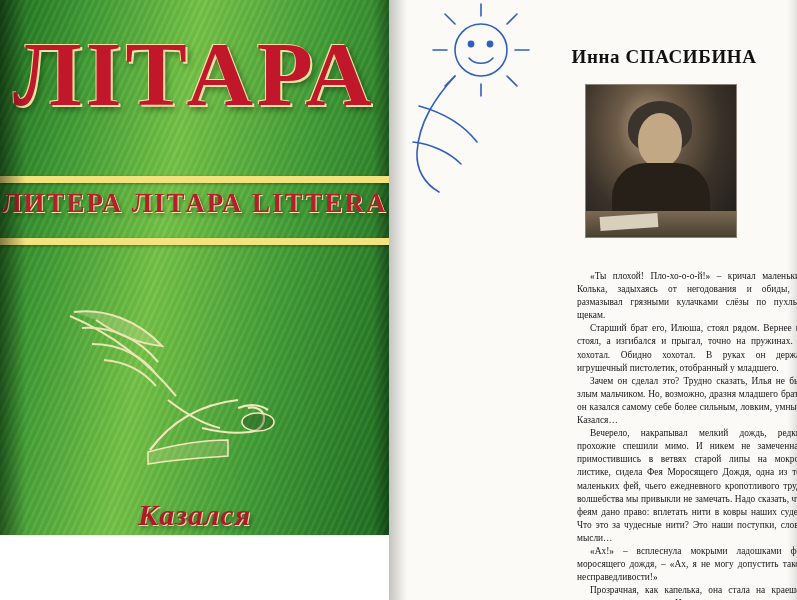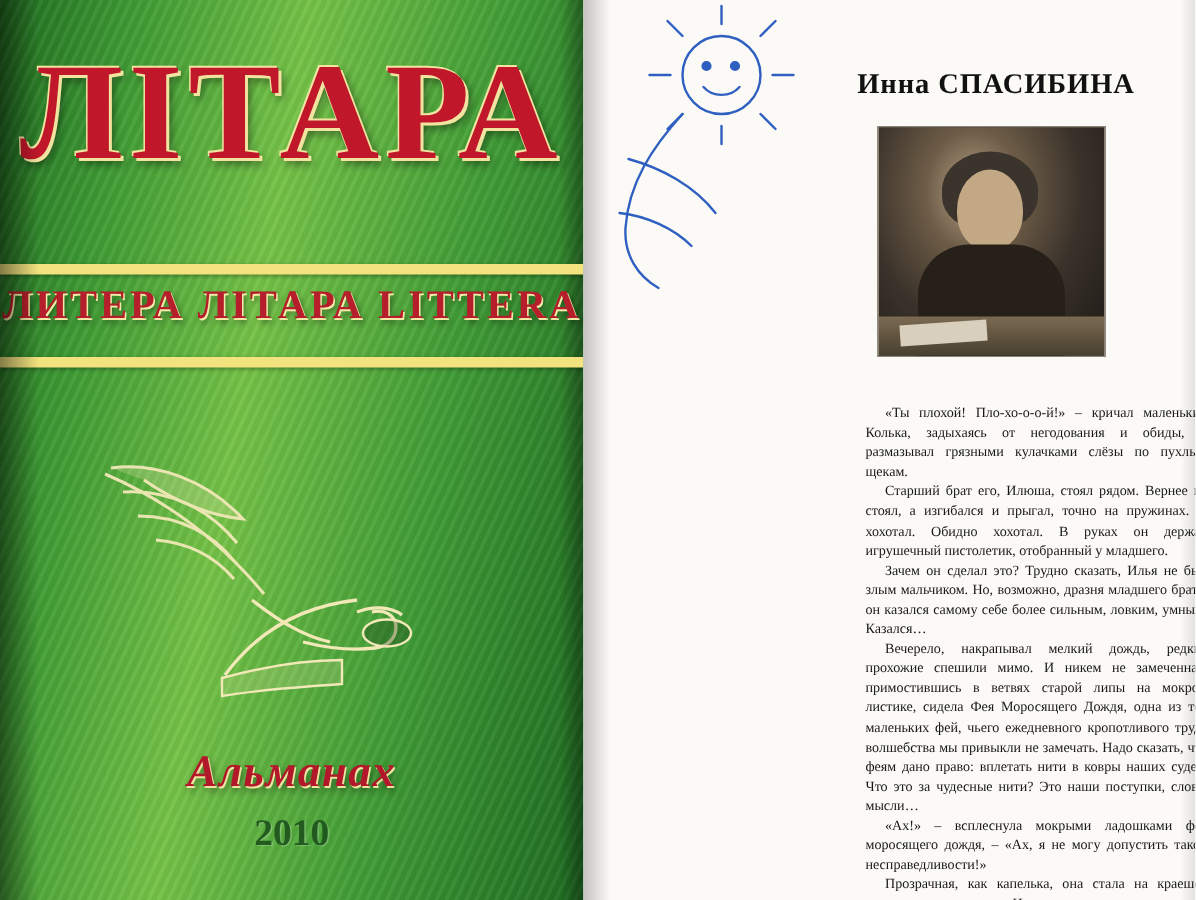--- a/index.html
+++ b/index.html
@@ -17,21 +17,21 @@
     position: relative;
     width: 797px;
     height: 600px;
     display: flex;
   }
 
   
   .cover {
     position: relative;
     width: 389px;
-    height: 600px;
+    height: 535px;
     background:
       repeating-linear-gradient(115deg,
         rgba(255,255,255,0.05) 0px,
         rgba(255,255,255,0.05) 2px,
         rgba(0,0,0,0.04) 3px,
         rgba(0,0,0,0.04) 6px),
       linear-gradient(100deg, #1f6b1f 0%, #3d9a33 18%, #74c247 42%, #3f9b35 70%, #1d6a20 100%);
     overflow: hidden;
   }
   .cover::after {
@@ -280,21 +280,21 @@
           <path d="M116 100 C134 114 150 124 168 128"></path>
           <path d="M98 150 C120 120 150 104 186 100"></path>
           <path d="M150 128 C166 132 182 134 198 132 C206 131 212 126 212 118 C212 110 204 106 196 108"></path>
           <path d="M186 108 C196 104 208 104 216 110"></path>
         </g>
         <path d="M96 152 C118 146 146 140 176 140 L176 156 C146 158 120 160 96 164 Z" fill="rgba(244,235,180,0.18)" stroke="#f2e8b8" stroke-width="1.6"></path>
         <ellipse cx="206" cy="122" rx="16" ry="9" fill="rgba(30,70,30,0.35)" stroke="#f2e8b8" stroke-width="1.6"></ellipse>
       </svg>
     </div>
 
-    <div class="cover-almanac">Альманах</div>
+    <div class="cover-almanac">Казался</div>
     <div class="cover-year">2010</div>
   </div>
 
   <div class="page">
     <div class="page-shadow-left"></div>
 
     <div class="doodle">
       <svg width="170" height="200" viewBox="0 0 170 200" xmlns="http://www.w3.org/2000/svg">
         <g stroke="#2f5fc0" stroke-width="1.6" fill="none" stroke-linecap="round">
           <circle cx="86" cy="48" r="26"></circle>

